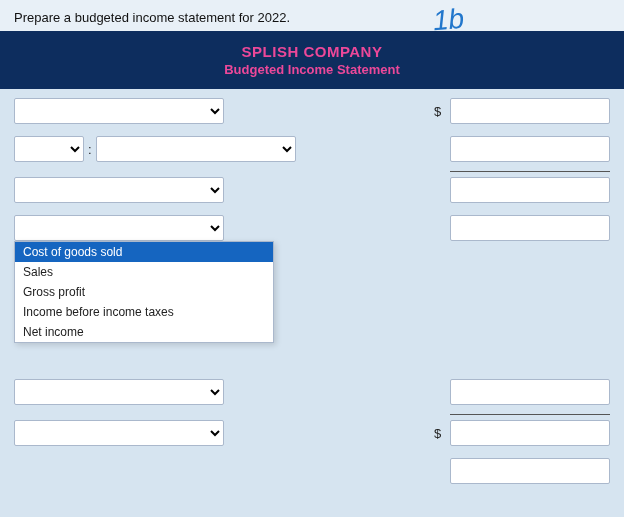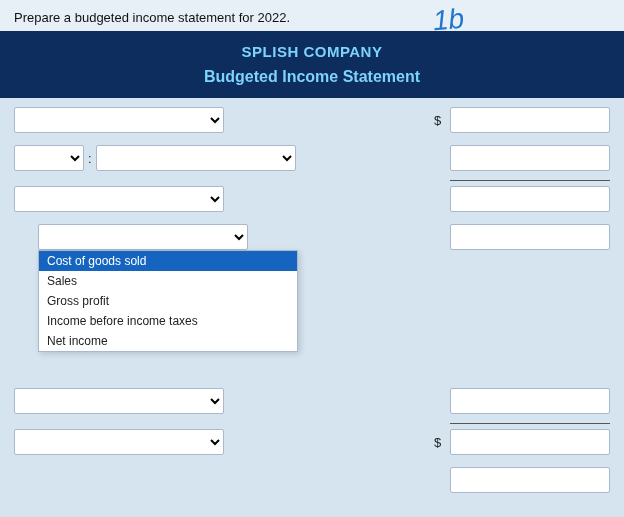--- a/index.html
+++ b/index.html
@@ -26,35 +26,35 @@
       right: 160px;
       font-size: 28px;
       color: #2277cc;
       font-family: 'Comic Sans MS', cursive, sans-serif;
       font-style: italic;
       transform: rotate(-5deg);
     }
 
     .header-box {
       background: #0d2d5e;
-      color: #7dd3fc;
+      color: #ec4899;
       text-align: center;
       padding: 12px 10px;
     }
 
     .header-box .company-name {
       font-weight: bold;
       font-size: 15px;
       letter-spacing: 0.5px;
     }
 
     .header-box .subtitle {
       font-weight: bold;
-      font-size: 16px;
-      margin-top: 8px;
+      font-size: 13px;
+      margin-top: 2px;
     }
 
     .header-box .date-line {
       font-weight: bold;
       font-size: 13px;
       margin-top: 1px;
     }
 
     .form-area {
       background: #d6e4f0;
@@ -150,21 +150,20 @@
 
     .dropdown-list .dl-item.selected {
       background: #1565c0;
       color: white;
     }
 
     
     .row-with-dropdown {
       position: relative;
       margin-bottom: 0px;
-      margin-left: 24px;
     }
 
     
     .underline-bar {
       border: none;
       border-bottom: 1.5px solid #555;
       width: 160px;
       margin-left: auto;
       margin-right: 0;
       margin-bottom: 2px;

